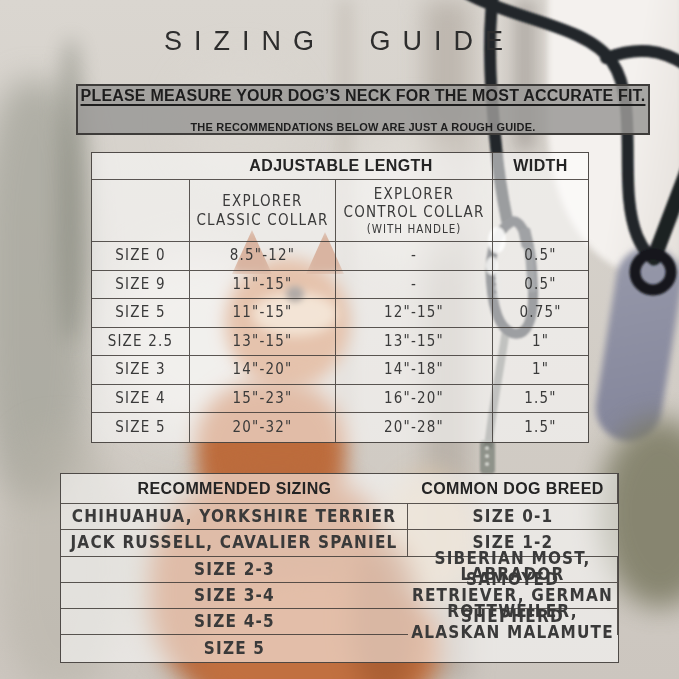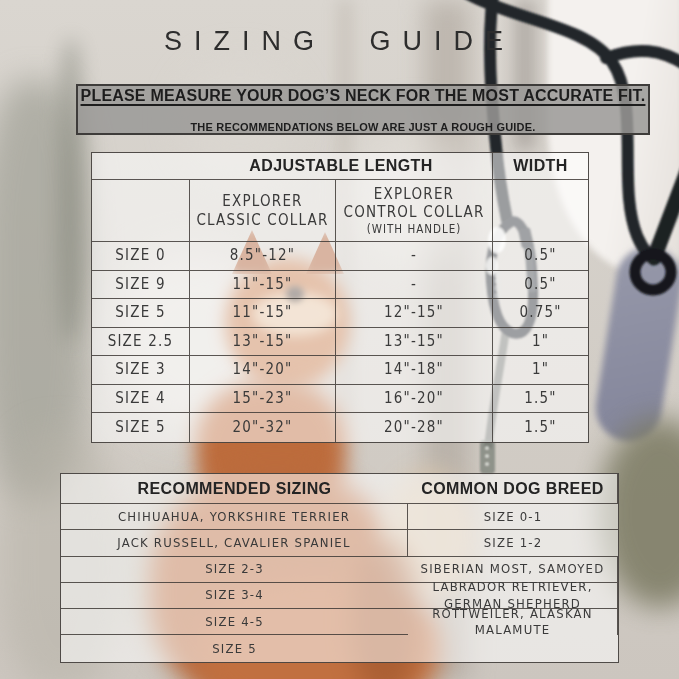--- a/index.html
+++ b/index.html
@@ -48,21 +48,21 @@
   .t1{left:91px;top:152px;grid-template-columns:98px 146px 157px 95px;
       grid-template-rows:27px 62px repeat(7,28.5px);}
   .t2{left:60px;top:473px;grid-template-columns:347px 210px;
       grid-template-rows:30px repeat(6,26.3px);}
   .c{border-right:1.4px solid rgba(62,58,54,.85);border-bottom:1.4px solid rgba(62,58,54,.85);
      display:flex;flex-direction:column;align-items:center;justify-content:center;text-align:center;}
   .nr{border-right:none;} .nb{border-bottom:none;}
   .boldh{font-family:"Liberation Sans",sans-serif;font-weight:700;font-size:16px;letter-spacing:.4px;color:#242424;}
   .hand{font-family:"DejaVu Sans",sans-serif;font-stretch:condensed;font-weight:400;
         color:#3a3a3a;letter-spacing:1.2px;font-size:15px;line-height:1.25;}
-  .hand2{font-size:13px;}
+  .hand2{font-size:17px;font-weight:bold;}
   .sub3{font-size:11.5px;letter-spacing:1px;}
   .al-span{grid-column:2 / span 2;}
 </style>
 </head>
 <body>
 
 <div class="stage">
 
   <div class="blob b1"></div>
   <div class="blob b2"></div>

